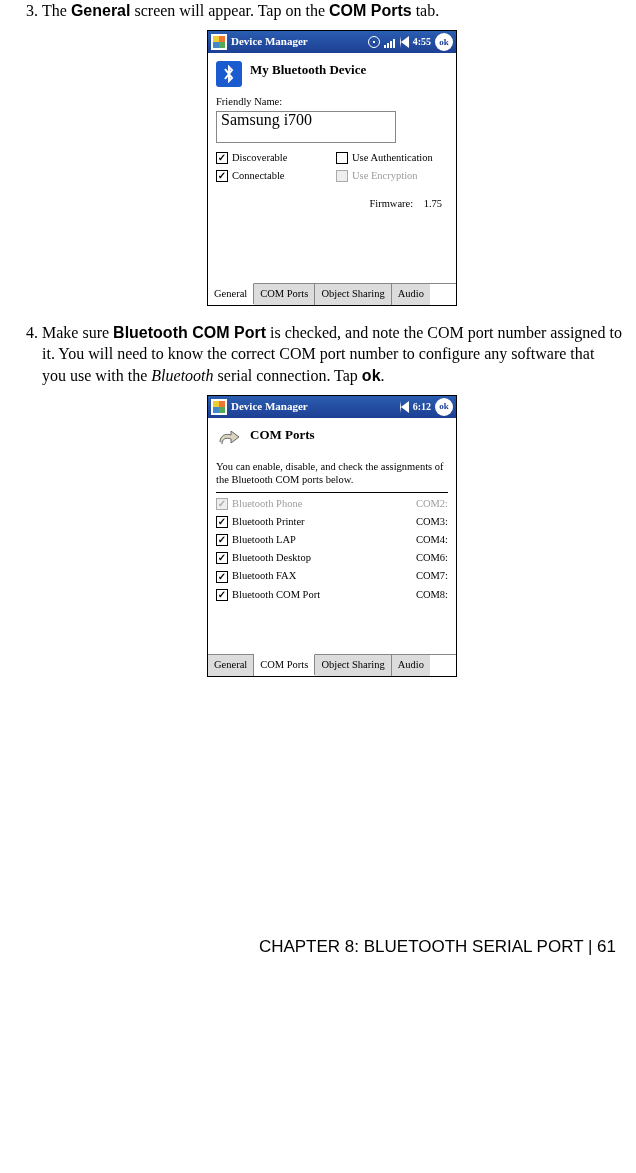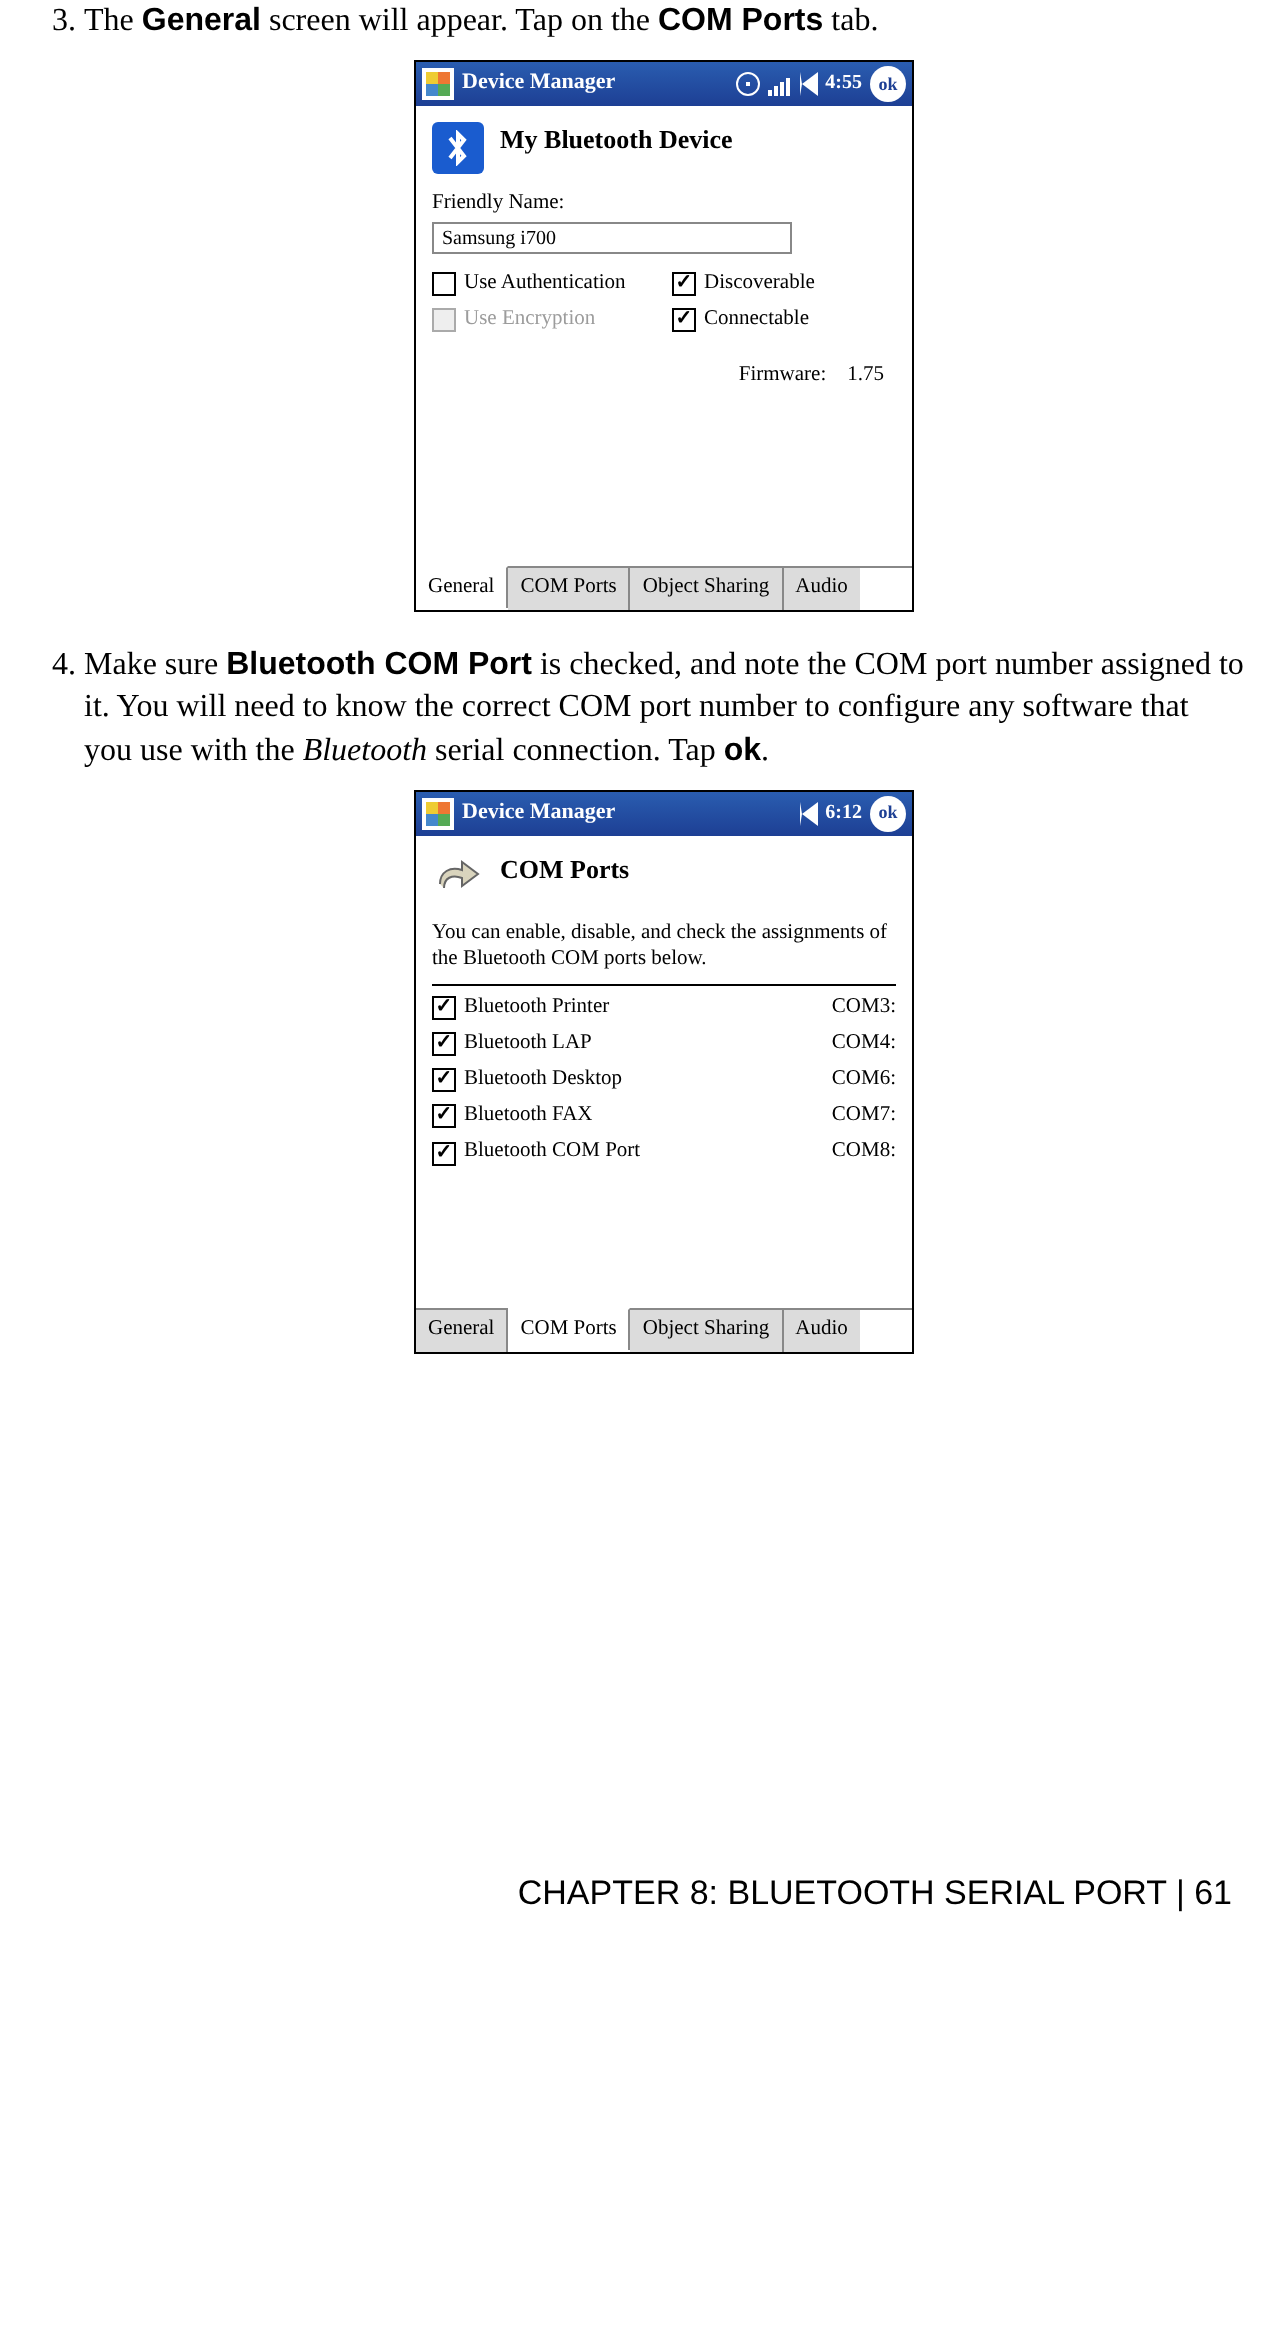--- a/index.html
+++ b/index.html
@@ -83,22 +83,22 @@
     color:#fff; font-weight:bold; font-size:14px;
   }
   .com-logo {
     width:26px; height:26px;
     display:flex; align-items:center; justify-content:center;
     font-size:18px;
   }
   .head-title { font-weight:bold; font-size:13px; }
   .lbl { font-size:10.5px; color:#000; }
   .txtbox {
-    border:1px solid #888; padding:1px 4px; font-size:10px;
-    height:16px; line-height:13px; display:inline-block; background:#fff; min-width:110px;
+    border:1px solid #888; padding:1px 4px; font-size:16px;
+    height:32px; line-height:13px; display:inline-block; background:#fff; min-width:110px;
   }
   .txtbox.ro { background:#e8e8e8; }
   .finput { width:180px; margin-top:2px; }
   .row { display:flex; align-items:center; gap:8px; margin-top:6px; }
   .two-col { display:flex; gap:8px; }
   .col { flex:1; }
   .chk { display:flex; align-items:center; gap:4px; font-size:10.5px; margin-top:4px; }
   .chkbx {
     width:12px; height:12px; border:1px solid #000; display:inline-flex;
     align-items:center; justify-content:center; font-size:10px; line-height:10px;
@@ -165,36 +165,36 @@
             </span>
             <span class="head-title">My Bluetooth Device</span>
           </div>
           <div class="lbl">Friendly Name:</div>
           <div class="txtbox finput">Samsung i700</div>
 
 
           <div class="two-col" style="margin-top:4px">
             <div class="col">
               <div class="chk">
+                <span class="chkbx checked"></span>
+                <span>Discoverable</span>
+              </div>
+              <div class="chk">
+                <span class="chkbx checked"></span>
+                <span>Connectable</span>
+              </div>
+            </div>
+            <div class="col">
+              <div class="chk">
                 <span class="chkbx"></span>
                 <span>Use Authentication</span>
               </div>
               <div class="chk disabled">
                 <span class="chkbx disabled"></span>
                 <span>Use Encryption</span>
-              </div>
-            </div>
-            <div class="col">
-              <div class="chk">
-                <span class="chkbx checked"></span>
-                <span>Discoverable</span>
-              </div>
-              <div class="chk">
-                <span class="chkbx checked"></span>
-                <span>Connectable</span>
               </div>
             </div>
           </div>
 
           <div class="fw-row">
             <span>Firmware:</span>
             &nbsp;&nbsp;
             <span>1.75</span>
           </div>
         </div>
@@ -231,20 +231,27 @@
             <span class="com-logo">
               <svg width="24" height="22" viewBox="0 0 24 22">
                 <path d="M3 14 C3 8 8 5 14 7 L14 3 L22 9 L14 15 L14 11 C9 9 5 11 5 16" fill="#d9d4bd" stroke="#666" stroke-width="1"></path>
               </svg>
             </span>
             <span class="head-title">COM Ports</span>
           </div>
           <div class="desc">You can enable, disable, and check the assignments of the Bluetooth COM ports below.</div>
           <hr class="hr-line">
           <div id="ports-list">
+                <div class="port-row chk disabled">
+                  <span class="left">
+                    <span class="chkbx checked disabled"></span>
+                    <span style="color: rgb(156, 156, 156);">Bluetooth Phone</span>
+                  </span>
+                  <span>COM2:</span>
+                </div>
                 <div class="port-row">
                   <span class="left">
                     <span class="chkbx checked"></span>
                     <span>Bluetooth Printer</span>
                   </span>
                   <span>COM3:</span>
                 </div>
                 <div class="port-row">
                   <span class="left">
                     <span class="chkbx checked"></span>

